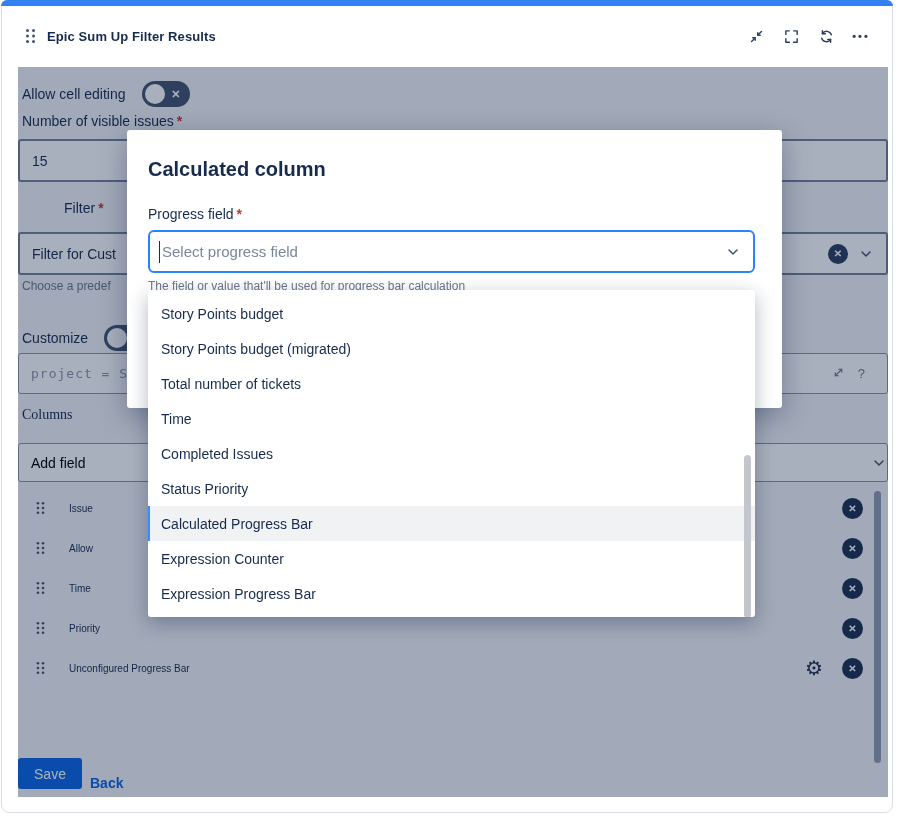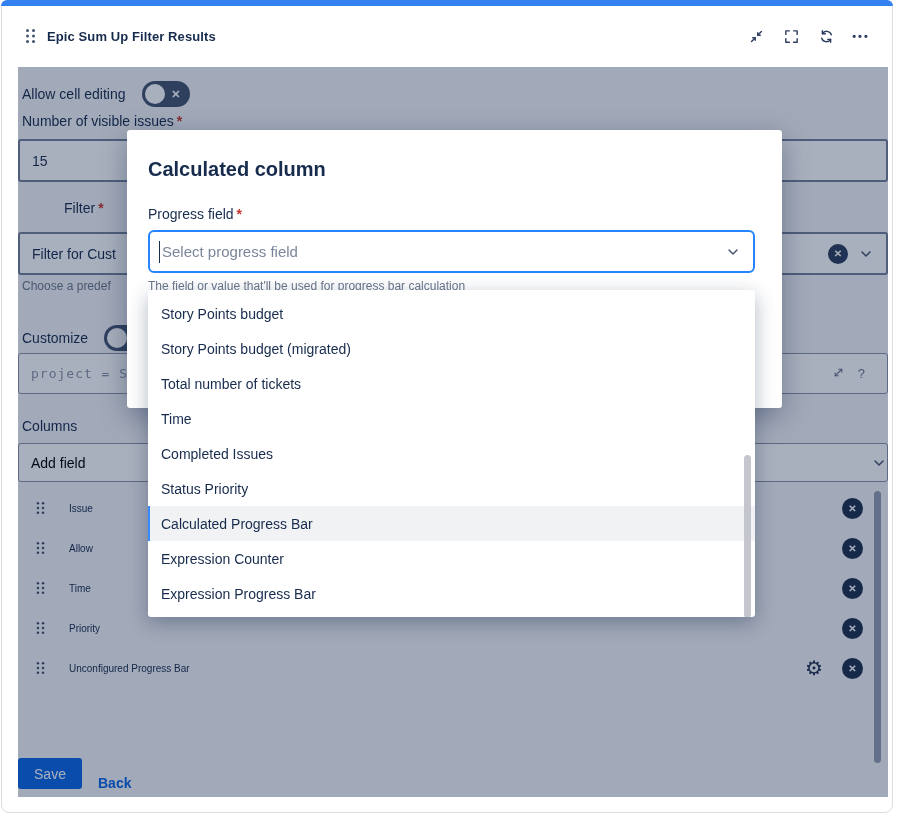--- a/index.html
+++ b/index.html
@@ -80,21 +80,21 @@
     font-size:10px; font-weight:700; cursor:pointer; }
   .gear { position:absolute; left:787px; font-size:20px; color:#20304f; line-height:1;
     cursor:pointer; }
 
   .scroll-thumb { position:absolute; left:856px; top:424px; width:7px; height:272px;
     background:#939db0; border-radius:4px; }
 
   .save-btn { position:absolute; left:0; top:691px; width:64px; height:31px;
     background:#0C66E4; color:#fff; font-size:14px; font-weight:500; border:none;
     border-radius:3px; display:flex; align-items:center; justify-content:center; cursor:pointer; }
-  .back-link { position:absolute; left:80px; top:700px; height:31px; display:flex;
+  .back-link { position:absolute; left:72px; top:700px; height:31px; display:flex;
     align-items:center; color:#0C66E4; font-size:14px; font-weight:600; cursor:pointer; }
 
   
   .modal { position:absolute; left:127px; top:130px; width:655px; height:278px;
     background:#fff; border-radius:3px; box-shadow:0 8px 28px rgba(9,30,66,.35);
     z-index:10; }
   .m-title { position:absolute; left:21px; top:28px; font-size:20px; font-weight:600;
     color:#172B4D; }
   .m-label { position:absolute; left:21px; top:76px; font-size:14px; }
   .m-select { position:absolute; left:21px; top:100px; width:607px; height:43px;
@@ -206,21 +206,21 @@
           <svg viewBox="0 0 24 24">
               <line x1="6" y1="18" x2="18" y2="6"></line>
               <polyline points="12.5 6 18 6 18 11.5"></polyline>
               <polyline points="11.5 18 6 18 6 12.5"></polyline>
             </svg>
         </span>
         <span class="help-glyph">?</span>
       </span>
     </div>
 
-    <div class="lbl" style="top:351px;">Columns</div>
+    <div class="lbl" style="top:340px;font-family:Liberation Serif, serif;">Columns</div>
     <div class="field" style="top:376px; height:39px; border-width:1px; border-color:#8a94a6;">
       <span class="ph">Add field</span>
       <span style="margin-left:auto; padding-right:12px;" class="chev">
         <svg viewBox="0 0 24 24">
             <polyline points="6 9 12 15 18 9"></polyline>
           </svg>
       </span>
     </div>
 
     <div class="col-row" style="top:421px;">

